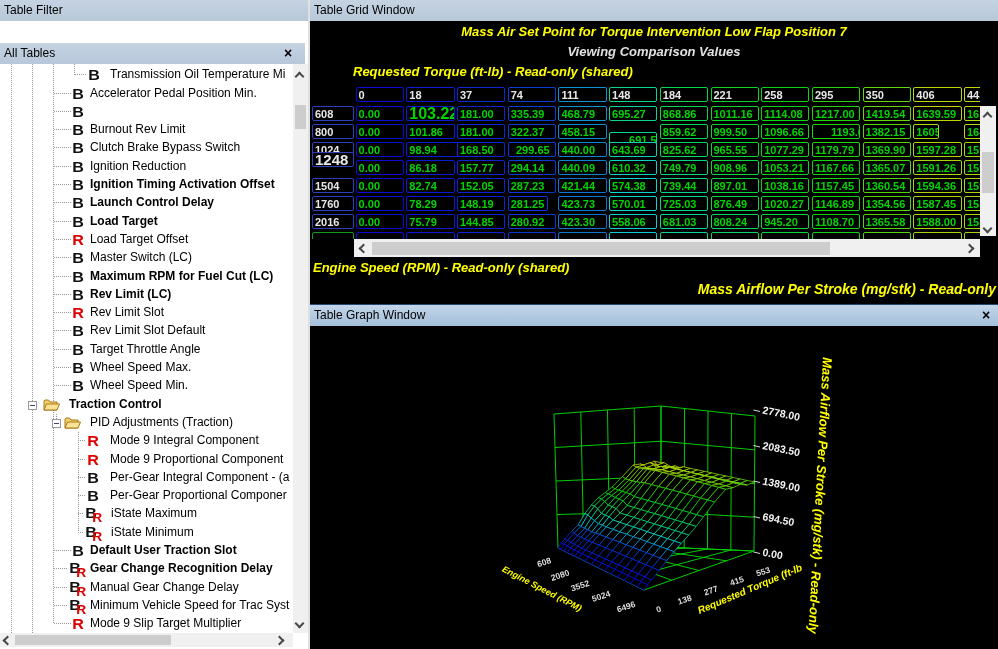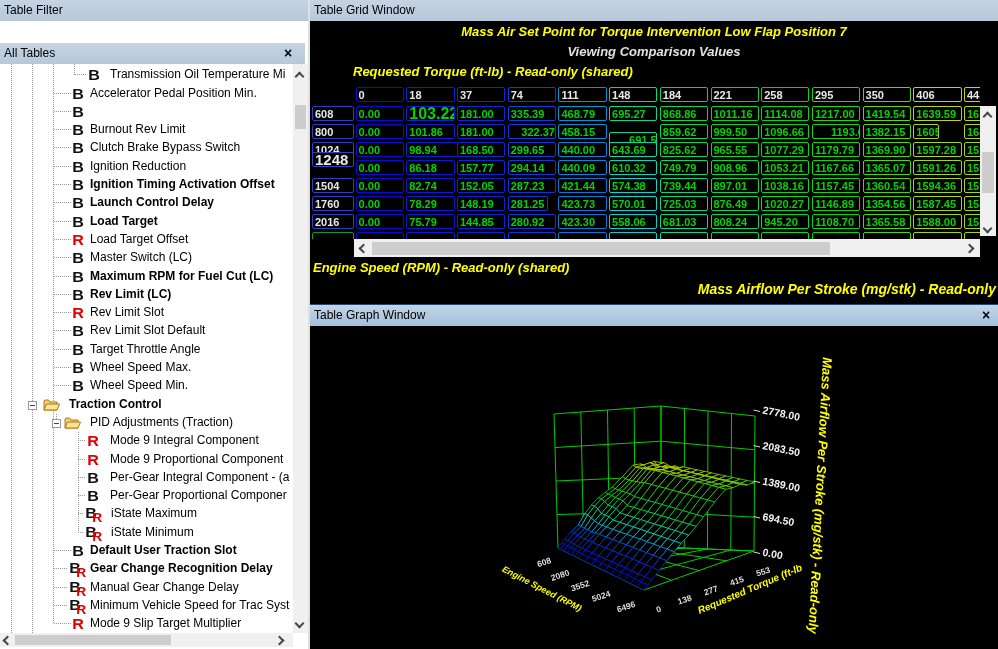--- a/index.html
+++ b/index.html
@@ -187,35 +187,35 @@
 <div class="c" style="left:710.5px;top:106.0px;width:48.3px;height:15px;border:1px solid #0bd528;border-radius:2px;color:#00d400;font-size:11px;padding-left:2px;font-weight:bold;">1011.16</div>
 <div class="c" style="left:761.2px;top:106.0px;width:48.3px;height:15px;border:1px solid #0bd50f;border-radius:2px;color:#00d400;font-size:11px;padding-left:2px;font-weight:bold;">1114.08</div>
 <div class="c" style="left:811.9px;top:106.0px;width:48.3px;height:15px;border:1px solid #25d50b;border-radius:2px;color:#00d400;font-size:11px;padding-left:2px;font-weight:bold;">1217.00</div>
 <div class="c" style="left:862.6px;top:106.0px;width:48.3px;height:15px;border:1px solid #66d50b;border-radius:2px;color:#00d400;font-size:11px;padding-left:2px;font-weight:bold;">1419.54</div>
 <div class="c" style="left:913.3px;top:106.0px;width:48.3px;height:15px;border:1px solid #bdd50b;border-radius:2px;color:#00d400;font-size:11px;padding-left:2px;font-weight:bold;">1639.59</div>
 <div class="c" style="left:964.0px;top:106.0px;width:48.3px;height:15px;border:1px solid #c3d50b;border-radius:2px;color:#00d400;font-size:11px;padding-left:2px;font-weight:bold;">1655.00</div>
 <div class="c" style="left:312.0px;top:124.0px;width:42.0px;height:15px;border:1px solid #2e3fc0;border-radius:2px;color:#e8e8e8;font-size:11px;padding-left:2px;font-weight:bold;">800</div>
 <div class="c" style="left:355.6px;top:124.0px;width:48.3px;height:15px;border:1px solid #0b0bd5;border-radius:2px;color:#00d400;font-size:11px;padding-left:2px;font-weight:bold;">0.00</div>
 <div class="c" style="left:406.3px;top:124.0px;width:48.3px;height:15px;border:1px solid #0b1bd5;border-radius:2px;color:#00d400;font-size:11px;padding-left:2px;font-weight:bold;">101.86</div>
 <div class="c" style="left:457.0px;top:124.0px;width:48.3px;height:15px;border:1px solid #0b28d5;border-radius:2px;color:#00d400;font-size:11px;padding-left:2px;font-weight:bold;">181.00</div>
-<div class="c" style="left:507.7px;top:124.0px;width:48.3px;height:15px;border:1px solid #0b3ed5;border-radius:2px;color:#00d400;font-size:11px;padding-left:2px;font-weight:bold;text-align:right;">322.37</div>
+<div class="c" style="left:507.7px;top:124.0px;width:48.3px;height:15px;border:1px solid #0b3ed5;border-radius:2px;color:#00d400;font-size:11px;padding-left:2px;font-weight:bold;">322.37</div>
 <div class="c" style="left:558.4px;top:124.0px;width:48.3px;height:15px;border:1px solid #0b8dd5;border-radius:2px;color:#00d400;font-size:11px;padding-left:2px;font-weight:bold;">458.15</div>
 <div class="c" style="left:609.1px;top:124.0px;width:48.3px;height:15px;border:1px solid #0bd598;border-radius:2px;color:#00d400;font-size:11px;padding-left:19px;font-weight:bold;margin-top:8px;">691.50</div>
 <div class="c" style="left:659.8px;top:124.0px;width:48.3px;height:15px;border:1px solid #0bd54c;border-radius:2px;color:#00d400;font-size:11px;padding-left:2px;font-weight:bold;">859.62</div>
 <div class="c" style="left:710.5px;top:124.0px;width:48.3px;height:15px;border:1px solid #0bd52b;border-radius:2px;color:#00d400;font-size:11px;padding-left:2px;font-weight:bold;">999.50</div>
 <div class="c" style="left:761.2px;top:124.0px;width:48.3px;height:15px;border:1px solid #0bd514;border-radius:2px;color:#00d400;font-size:11px;padding-left:2px;font-weight:bold;">1096.66</div>
 <div class="c" style="left:811.9px;top:124.0px;width:48.3px;height:15px;border:1px solid #1ed50b;border-radius:2px;color:#00d400;font-size:11px;padding-left:18px;font-weight:bold;">1193.69</div>
 <div class="c" style="left:862.6px;top:124.0px;width:48.3px;height:15px;border:1px solid #57d50b;border-radius:2px;color:#00d400;font-size:11px;padding-left:2px;font-weight:bold;">1382.15</div>
 <div class="c" style="left:913.3px;top:124.0px;width:26px;height:15px;border:1px solid #b0d50b;border-radius:2px;color:#00d400;font-size:11px;padding-left:2px;font-weight:bold;">1605.59</div>
 <div class="c" style="left:964.0px;top:124.0px;width:48.3px;height:15px;border:1px solid #bdd50b;border-radius:2px;color:#00d400;font-size:11px;padding-left:2px;font-weight:bold;">1640.00</div>
 <div class="c" style="left:312.0px;top:142.0px;width:42.0px;height:15px;border:1px solid #2e3fc0;border-radius:2px;color:#e8e8e8;font-size:11px;padding-left:2px;font-weight:bold;">1024</div>
 <div class="c" style="left:355.6px;top:142.0px;width:48.3px;height:15px;border:1px solid #0b0bd5;border-radius:2px;color:#00d400;font-size:11px;padding-left:2px;font-weight:bold;">0.00</div>
 <div class="c" style="left:406.3px;top:142.0px;width:67px;height:15px;border:1px solid #0b1bd5;border-radius:2px;color:#00d400;font-size:11px;padding-left:2px;font-weight:bold;">98.94</div>
 <div class="c" style="left:457.0px;top:142.0px;width:48.3px;height:15px;border:1px solid #0b26d5;border-radius:2px;color:#00d400;font-size:11px;padding-left:2px;font-weight:bold;">168.50</div>
-<div class="c" style="left:507.7px;top:142.0px;width:48.3px;height:15px;border:1px solid #0b3bd5;border-radius:2px;color:#00d400;font-size:11px;padding-left:2px;font-weight:bold;">299.65</div>
+<div class="c" style="left:507.7px;top:142.0px;width:48.3px;height:15px;border:1px solid #0b3bd5;border-radius:2px;color:#00d400;font-size:11px;padding-left:2px;font-weight:bold;text-align:center;">299.65</div>
 <div class="c" style="left:558.4px;top:142.0px;width:48.3px;height:15px;border:1px solid #0b82d5;border-radius:2px;color:#00d400;font-size:11px;padding-left:2px;font-weight:bold;">440.00</div>
 <div class="c" style="left:609.1px;top:142.0px;width:48.3px;height:15px;border:1px solid #0bd5ae;border-radius:2px;color:#00d400;font-size:11px;padding-left:2px;font-weight:bold;">643.69</div>
 <div class="c" style="left:659.8px;top:142.0px;width:48.3px;height:15px;border:1px solid #0bd55a;border-radius:2px;color:#00d400;font-size:11px;padding-left:2px;font-weight:bold;">825.62</div>
 <div class="c" style="left:710.5px;top:142.0px;width:48.3px;height:15px;border:1px solid #0bd533;border-radius:2px;color:#00d400;font-size:11px;padding-left:2px;font-weight:bold;">965.55</div>
 <div class="c" style="left:761.2px;top:142.0px;width:48.3px;height:15px;border:1px solid #0bd519;border-radius:2px;color:#00d400;font-size:11px;padding-left:2px;font-weight:bold;">1077.29</div>
 <div class="c" style="left:811.9px;top:142.0px;width:48.3px;height:15px;border:1px solid #1ad50b;border-radius:2px;color:#00d400;font-size:11px;padding-left:2px;font-weight:bold;">1179.79</div>
 <div class="c" style="left:862.6px;top:142.0px;width:48.3px;height:15px;border:1px solid #52d50b;border-radius:2px;color:#00d400;font-size:11px;padding-left:2px;font-weight:bold;">1369.90</div>
 <div class="c" style="left:913.3px;top:142.0px;width:48.3px;height:15px;border:1px solid #add50b;border-radius:2px;color:#00d400;font-size:11px;padding-left:2px;font-weight:bold;">1597.28</div>
 <div class="c" style="left:964.0px;top:142.0px;width:48.3px;height:15px;border:1px solid #add50b;border-radius:2px;color:#00d400;font-size:11px;padding-left:2px;font-weight:bold;">1598.00</div>
 <div class="c" style="left:312.0px;top:152px;width:42.0px;height:15px;border:1px solid #2e3fc0;border-radius:2px;color:#e8e8e8;font-size:15px;padding-left:2px;font-weight:bold;">1248</div>

